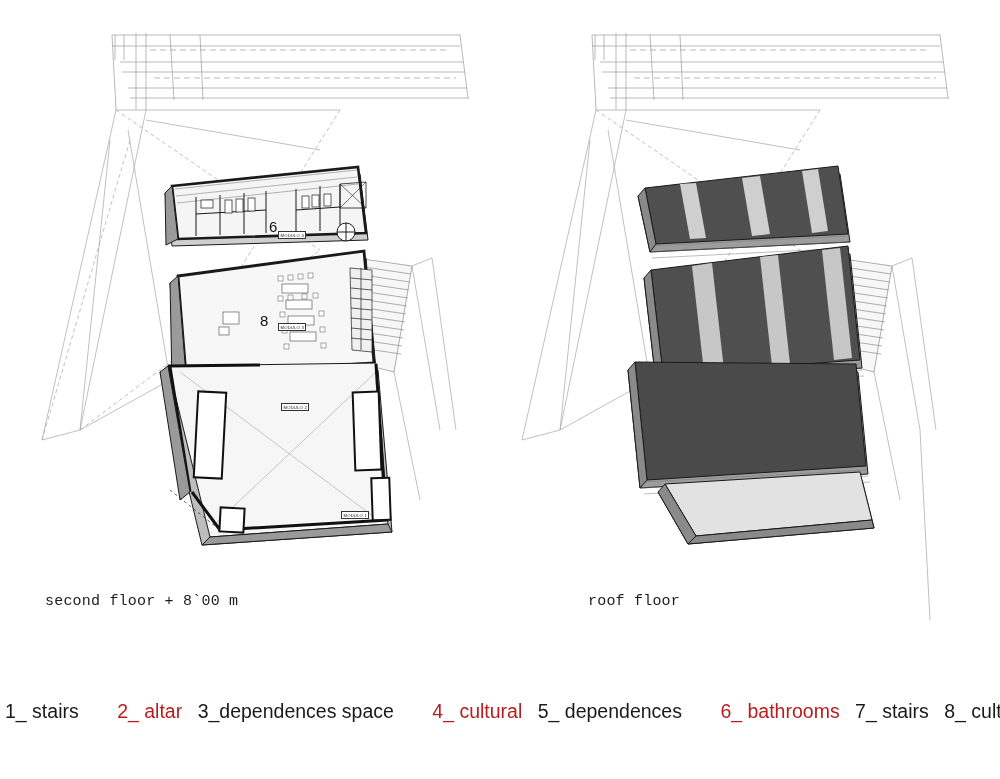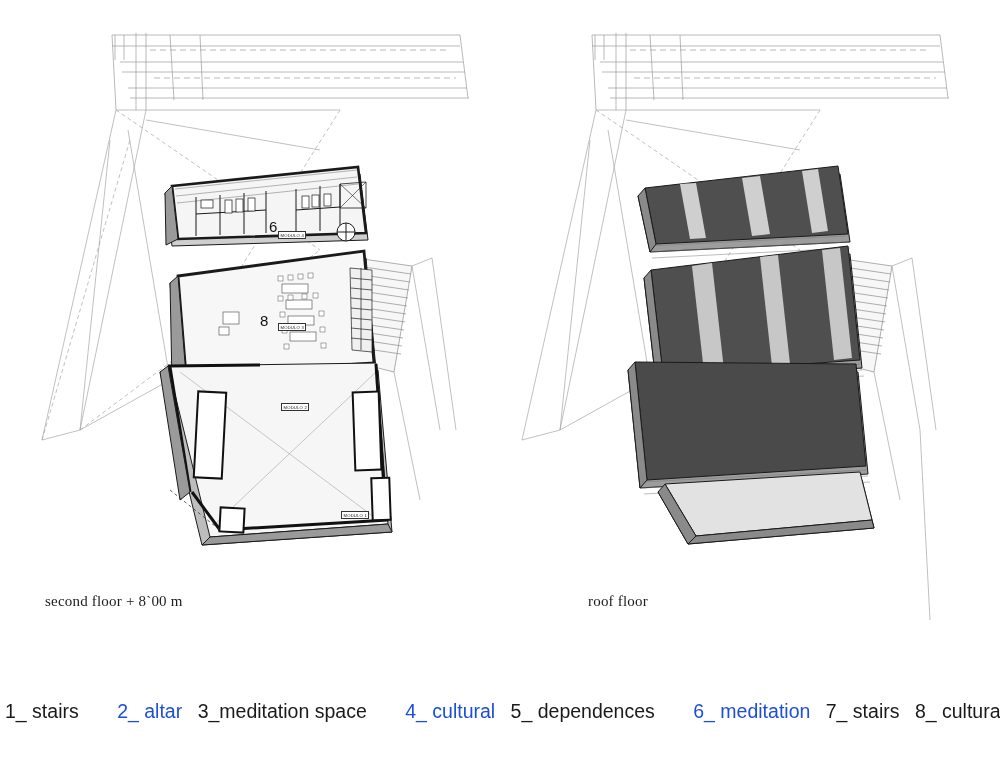--- a/index.html
+++ b/index.html
@@ -35,42 +35,42 @@
   .panel svg {
     position: absolute;
     left: 0; top: 0;
     width: 480px;
     height: 640px;
     overflow: visible;
   }
 
   .caption {
     position: absolute;
-    font-family: Liberation Serif, serif;
+    font-family: Liberation Mono, monospace;
     font-size: 15px;
     letter-spacing: 0.2px;
     color: #1c1c1c;
     white-space: nowrap;
   }
   .caption-left  { left: 45px;  top: 593px; }
   .caption-right { left: 588px; top: 593px; }
 
   .legend {
     position: absolute;
     left: 0;
     top: 700px;
     width: 1000px;
     text-align: center;
     font-size: 19.5px;
     color: #1a1a1a;
     white-space: nowrap;
   }
   .legend .item { margin: 0 5px; }
   .legend .num { color: #1a1a1a; }
-  .legend .item.dim-all { color: #1d4ed8; margin-left: 28px; }
+  .legend .item.dim-all { color: #b91c1c; margin-left: 28px; }
 
   .roomnum {
     position: absolute;
     font-size: 15px;
     color: #111;
   }
   .roomnum-6 { left: 249px; top: 218px; }
   .roomnum-8 { left: 240px; top: 312px; }
 
   .modlabel {
@@ -386,21 +386,21 @@
       </g>
     </svg>
   </div>
 
   <div class="caption caption-left">second floor  + 8`00 m</div>
   <div class="caption caption-right">roof floor</div>
 
   <div class="legend">
     <span class="item"><span class="num">1_</span><span> stairs</span></span>
     <span class="item dim-all"><span>2_</span><span> altar</span></span>
-    <span class="item"><span class="num">3_</span><span>meditation space</span></span>
+    <span class="item"><span class="num">3_</span><span>dependences space</span></span>
     <span class="item dim-all"><span>4_</span><span> cultural</span></span>
     <span class="item"><span class="num">5_</span><span> dependences</span></span>
-    <span class="item dim-all"><span>6_</span><span> meditation</span></span>
+    <span class="item dim-all"><span>6_</span><span> bathrooms</span></span>
     <span class="item"><span class="num">7_</span><span> stairs</span></span>
     <span class="item"><span class="num">8_</span><span> cultural center</span></span>
   </div>
 
 </div>
 
 </body></html>

